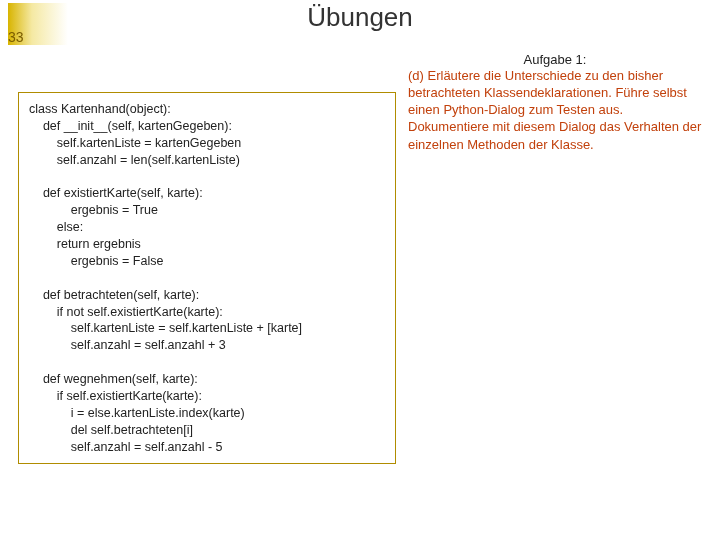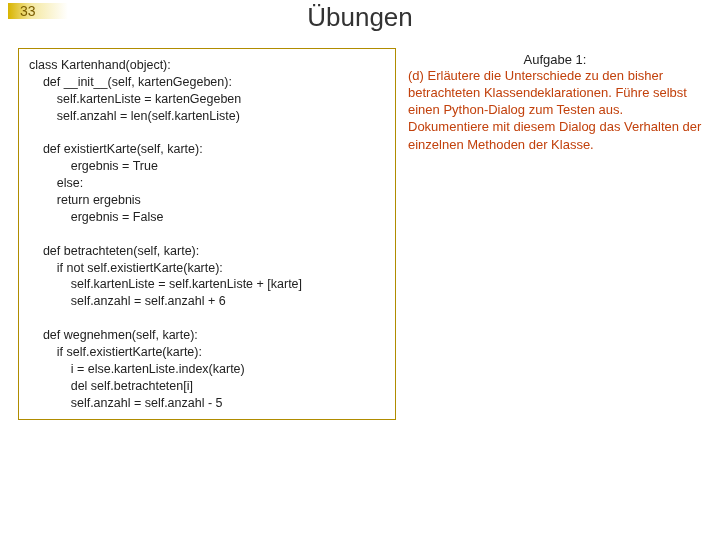--- a/index.html
+++ b/index.html
@@ -14,25 +14,25 @@
   .header {
     position: relative;
     height: 40px;
     width: 100%;
   }
   .slide-number-box {
     position: absolute;
     left: 8px;
     top: 3px;
     width: 60px;
-    height: 16px;
+    height: 42px;
     background: linear-gradient(to right, #d8b400 0%, #f5e9a3 40%, #ffffff 100%);
     display: flex;
     align-items: flex-end;
-    padding-left: 12px;
+    padding-left: 0;
     box-sizing: border-box;
   }
   .slide-number {
     font-size: 14px;
     color: #7a5c00;
     font-weight: normal;
   }
   .title {
     position: absolute;
     left: 0;
@@ -46,20 +46,21 @@
   .content {
     display: flex;
     gap: 12px;
     padding: 8px 18px 10px 18px;
   }
   .code-box {
     border: 1px solid #b08c00;
     padding: 8px 10px;
     width: 378px;
     box-sizing: border-box;
+    margin-top: 44px;
   }
   .code-box .line {
     font-family: Verdana, Geneva, sans-serif;
     font-size: 12.5px;
     color: #222;
     white-space: pre;
     line-height: 1.35;
   }
   .task-box {
     flex: 1;
@@ -95,21 +96,21 @@
       <div class="line">&nbsp;</div>
       <div class="line">    def existiertKarte(self, karte):</div>
       <div class="line">            ergebnis = True</div>
       <div class="line">        else:</div>
       <div class="line">        return ergebnis</div>
       <div class="line">            ergebnis = False</div>
       <div class="line">&nbsp;</div>
       <div class="line">    def betrachteten(self, karte):</div>
       <div class="line">        if not self.existiertKarte(karte):</div>
       <div class="line">            self.kartenListe = self.kartenListe + [karte]</div>
-      <div class="line">            self.anzahl = self.anzahl + 6</div>
+      <div class="line">            self.anzahl = self.anzahl + 3</div>
       <div class="line">&nbsp;</div>
       <div class="line">    def wegnehmen(self, karte):</div>
       <div class="line">        if self.existiertKarte(karte):</div>
       <div class="line">            i = else.kartenListe.index(karte)</div>
       <div class="line">            del self.betrachteten[i]</div>
       <div class="line">            self.anzahl = self.anzahl - 5</div>
     </div>
   <div class="task-box">
     <div class="task-title">Aufgabe 1:</div>
     <div class="task-text">(d) Erläutere die Unterschiede zu den bisher betrachteten Klassendeklarationen. Führe selbst einen Python-Dialog zum Testen aus. Dokumentiere mit diesem Dialog das Verhalten der einzelnen Methoden der Klasse.</div>

